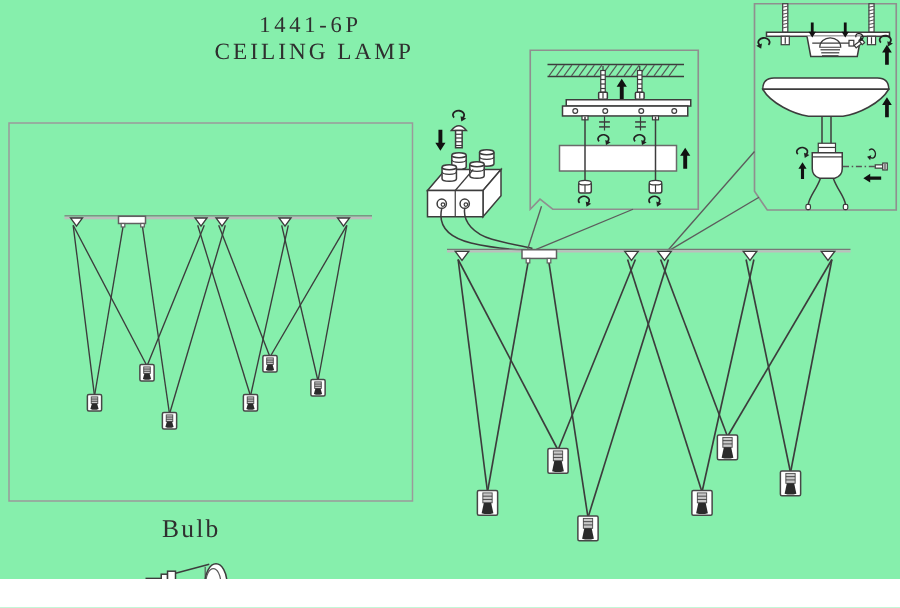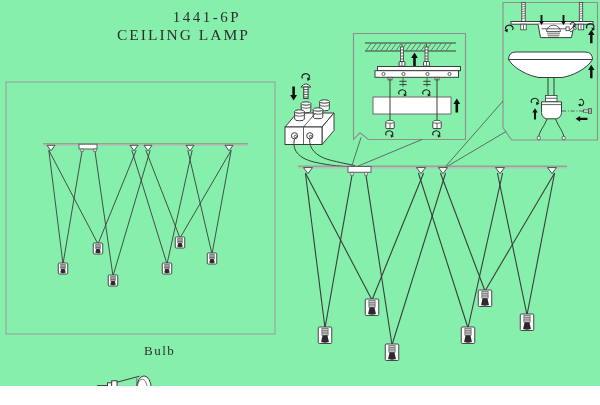--- a/index.html
+++ b/index.html
@@ -1,22 +1,22 @@
 <!DOCTYPE html>
 <html><head>
 <meta charset="utf-8">
 <style>
   html,body{margin:0;padding:0;background:#fff;}
   #stage{position:relative;width:600px;height:386px;background:#86efac;overflow:hidden;
          font-family:Liberation Serif, serif;}
   svg{position:absolute;left:0;top:0;}
   .t{position:absolute;color:#2f2f2f;}
   #model{left:127px;top:9px;width:160px;text-align:center;font-size:15px;letter-spacing:2.5px;}
-  #pname{left:117px;top:26px;width:185px;text-align:left;font-size:15.5px;letter-spacing:2px;}
-  #bulb-label{left:108px;top:343px;font-size:13px;letter-spacing:1.5px;margin-left:36px;}
+  #pname{left:117px;top:26px;width:185px;text-align:center;font-size:15.5px;letter-spacing:2px;}
+  #bulb-label{left:108px;top:343px;font-size:17px;letter-spacing:1.5px;}
   #bulb-spec{left:96px;top:361px;font-size:14.5px;letter-spacing:.5px;white-space:pre;}
   .ink{stroke:#3c3c3c;fill:none;stroke-width:1;}
   .inkf{stroke:#3c3c3c;fill:#ffffff;stroke-width:1;}
   .thin{stroke-width:.8;}
   .boxline{stroke:#8f8f8f;fill:none;stroke-width:1.1;}
   .callout{stroke:#5c5c5c;stroke-width:.9;fill:none;}
 </style>
 </head>
 <body>
 

